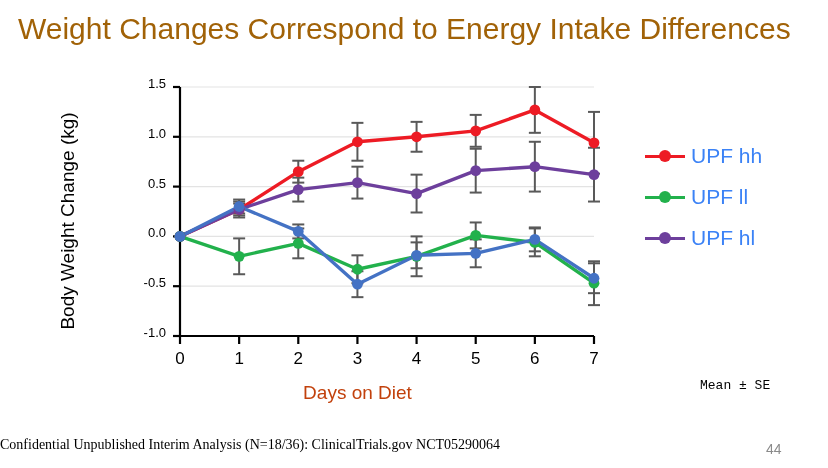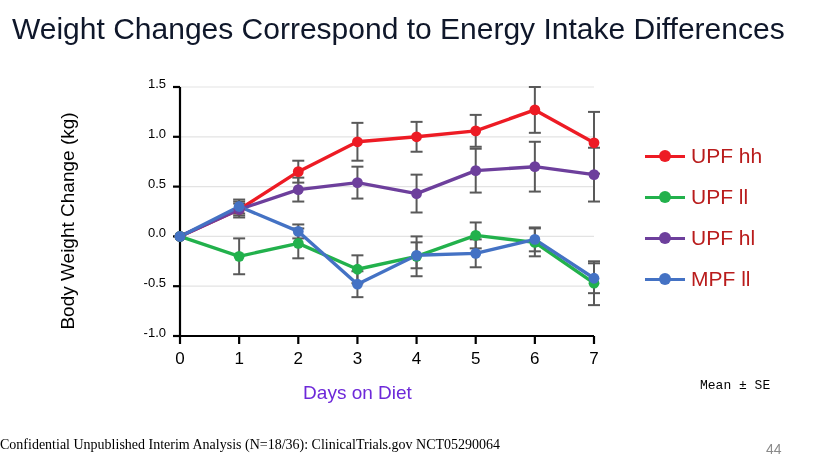--- a/index.html
+++ b/index.html
@@ -14,28 +14,28 @@
     font-family: "Liberation Sans", sans-serif;
     overflow: hidden;
   }
   #slide {
     position: absolute;
     inset: 0;
     background: #ffffff;
   }
   #slide-title {
     position: absolute;
-    left: 12px;
+    left: 18px;
     top: 12px;
     width: 760px;
     text-align: center;
     font-size: 30px;
     font-weight: 400;
     letter-spacing: 0px;
-    color: #0f172a;
+    color: #a16207;
     font-family: "Liberation Sans", sans-serif;
     white-space: nowrap;
   }
   #chart-region {
     position: absolute;
     left: 0;
     top: 60px;
     width: 828px;
     height: 360px;
   }
@@ -56,21 +56,21 @@
     color: #000000;
     white-space: nowrap;
   }
   #x-axis-title {
     position: absolute;
     left: 120px;
     top: 322px;
     width: 475px;
     text-align: center;
     font-size: 19px;
-    color: #6d28d9;
+    color: #c2410c;
   }
   .tick-label-y {
     position: absolute;
     width: 56px;
     text-align: right;
     font-size: 13px;
     color: #000000;
   }
   .tick-label-x {
     position: absolute;
@@ -106,21 +106,21 @@
   .legend-dot {
     position: absolute;
     left: 14px;
     top: 2px;
     width: 12px;
     height: 12px;
     border-radius: 50%;
   }
   .legend-label {
     font-size: 21px;
-    color: #b91c1c;
+    color: #3b82f6;
     margin-left: 6px;
     white-space: nowrap;
   }
   #mean-se {
     position: absolute;
     left: 700px;
     top: 378px;
     font-size: 13px;
     color: #000000;
     font-family: Liberation Mono, monospace;
@@ -390,27 +390,20 @@
           </span>
           <span class="legend-label">UPF ll</span>
         </div>
         <div class="legend-row">
           <span class="legend-swatch">
             <span class="legend-line" style="background: rgb(109, 63, 156);"></span>
             <span class="legend-dot" style="background: rgb(109, 63, 156);"></span>
           </span>
           <span class="legend-label">UPF hl</span>
         </div>
-        <div class="legend-row">
-          <span class="legend-swatch">
-            <span class="legend-line" style="background: rgb(68, 114, 196);"></span>
-            <span class="legend-dot" style="background: rgb(68, 114, 196);"></span>
-          </span>
-          <span class="legend-label">MPF ll</span>
-        </div>
       </div>
   </div>
 
   <div id="mean-se">Mean ± SE</div>
   <div id="footer-note">Confidential Unpublished Interim Analysis (N=18/36): ClinicalTrials.gov NCT05290064</div>
   <div id="page-number">44</div>
 
 </div>
 
 </body></html>

